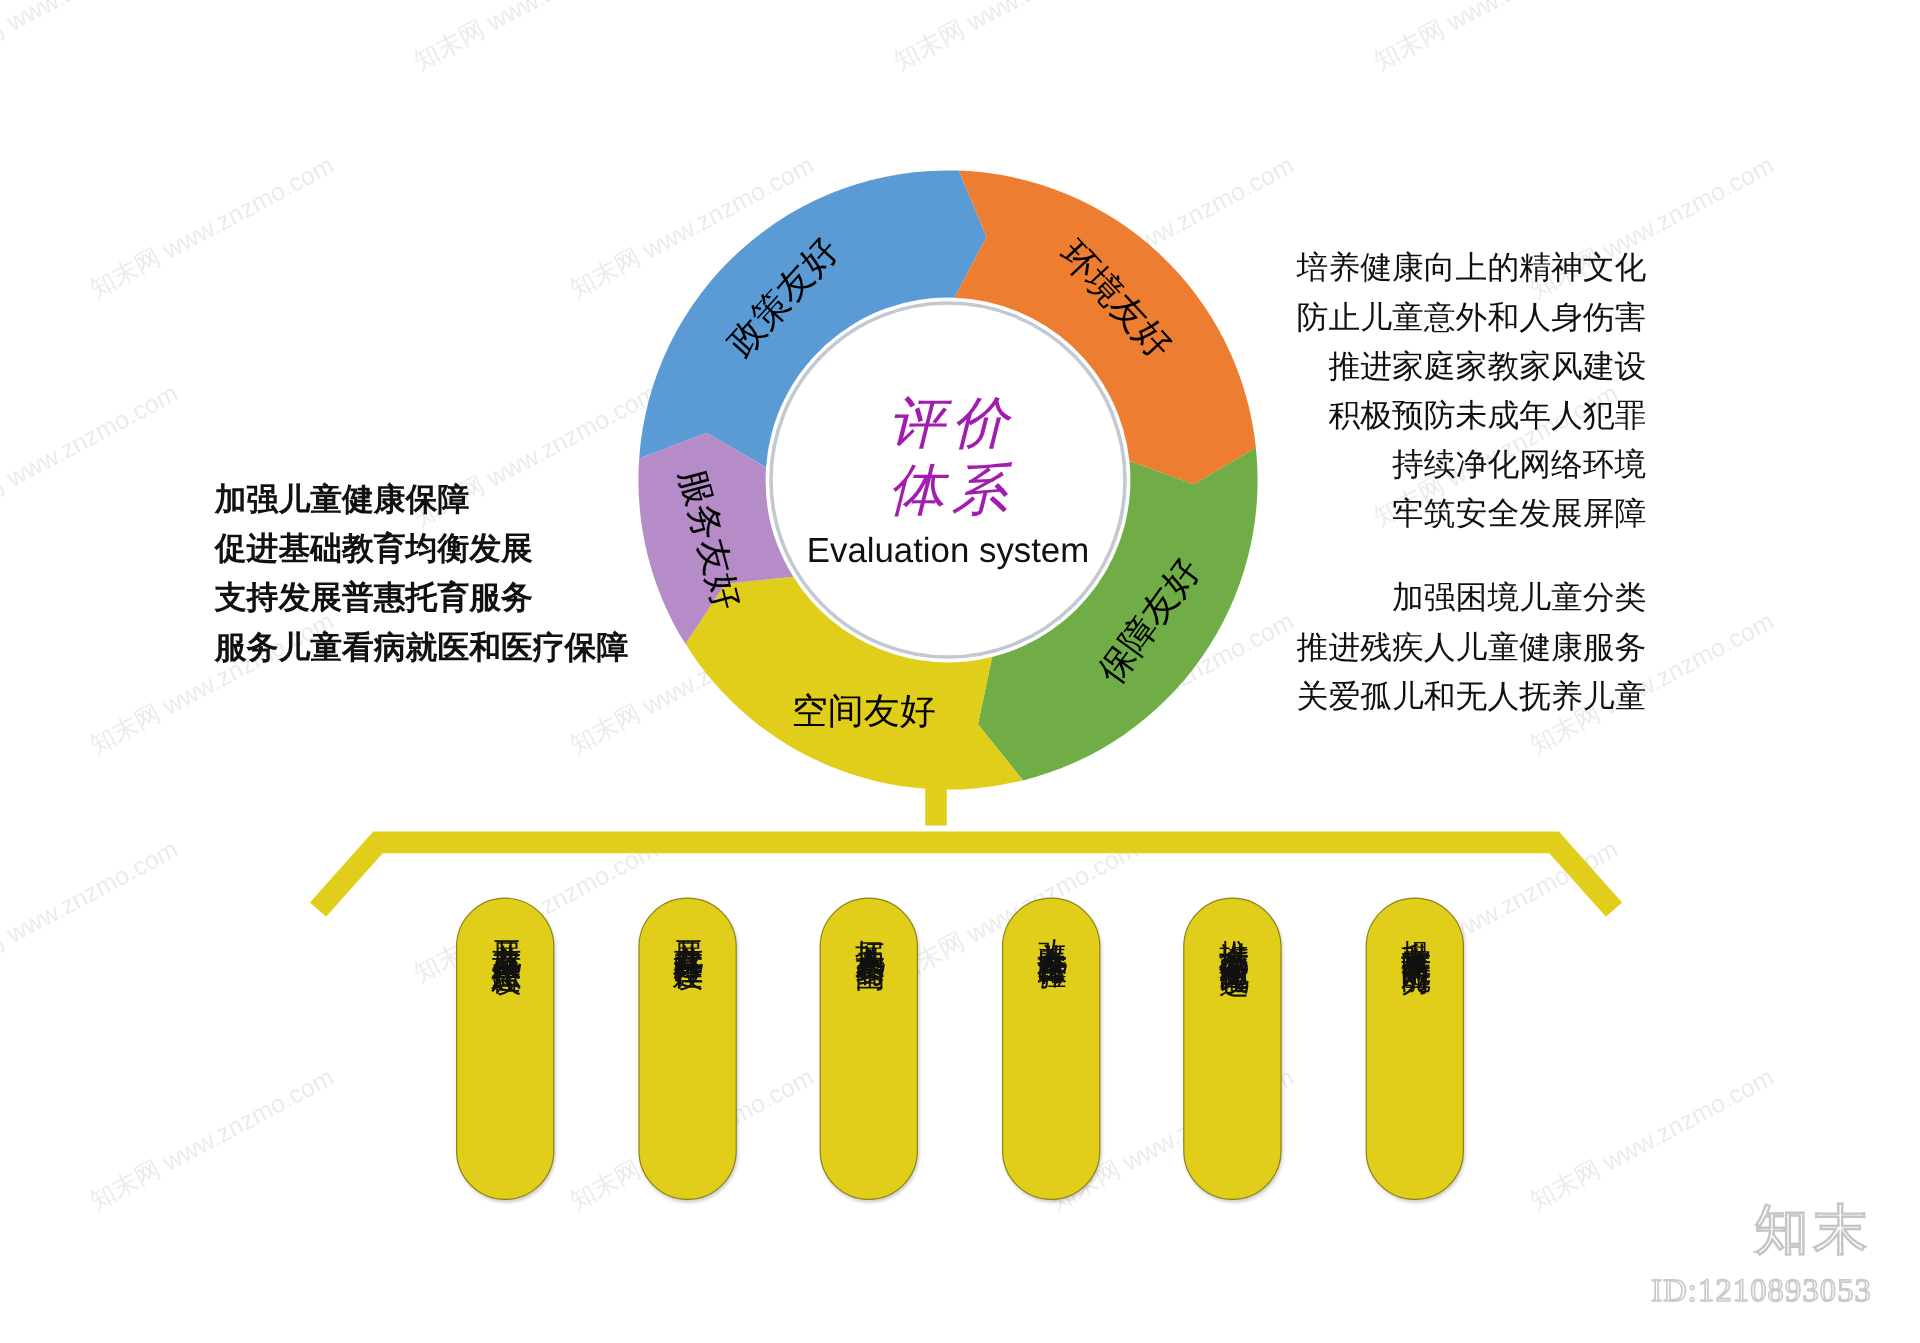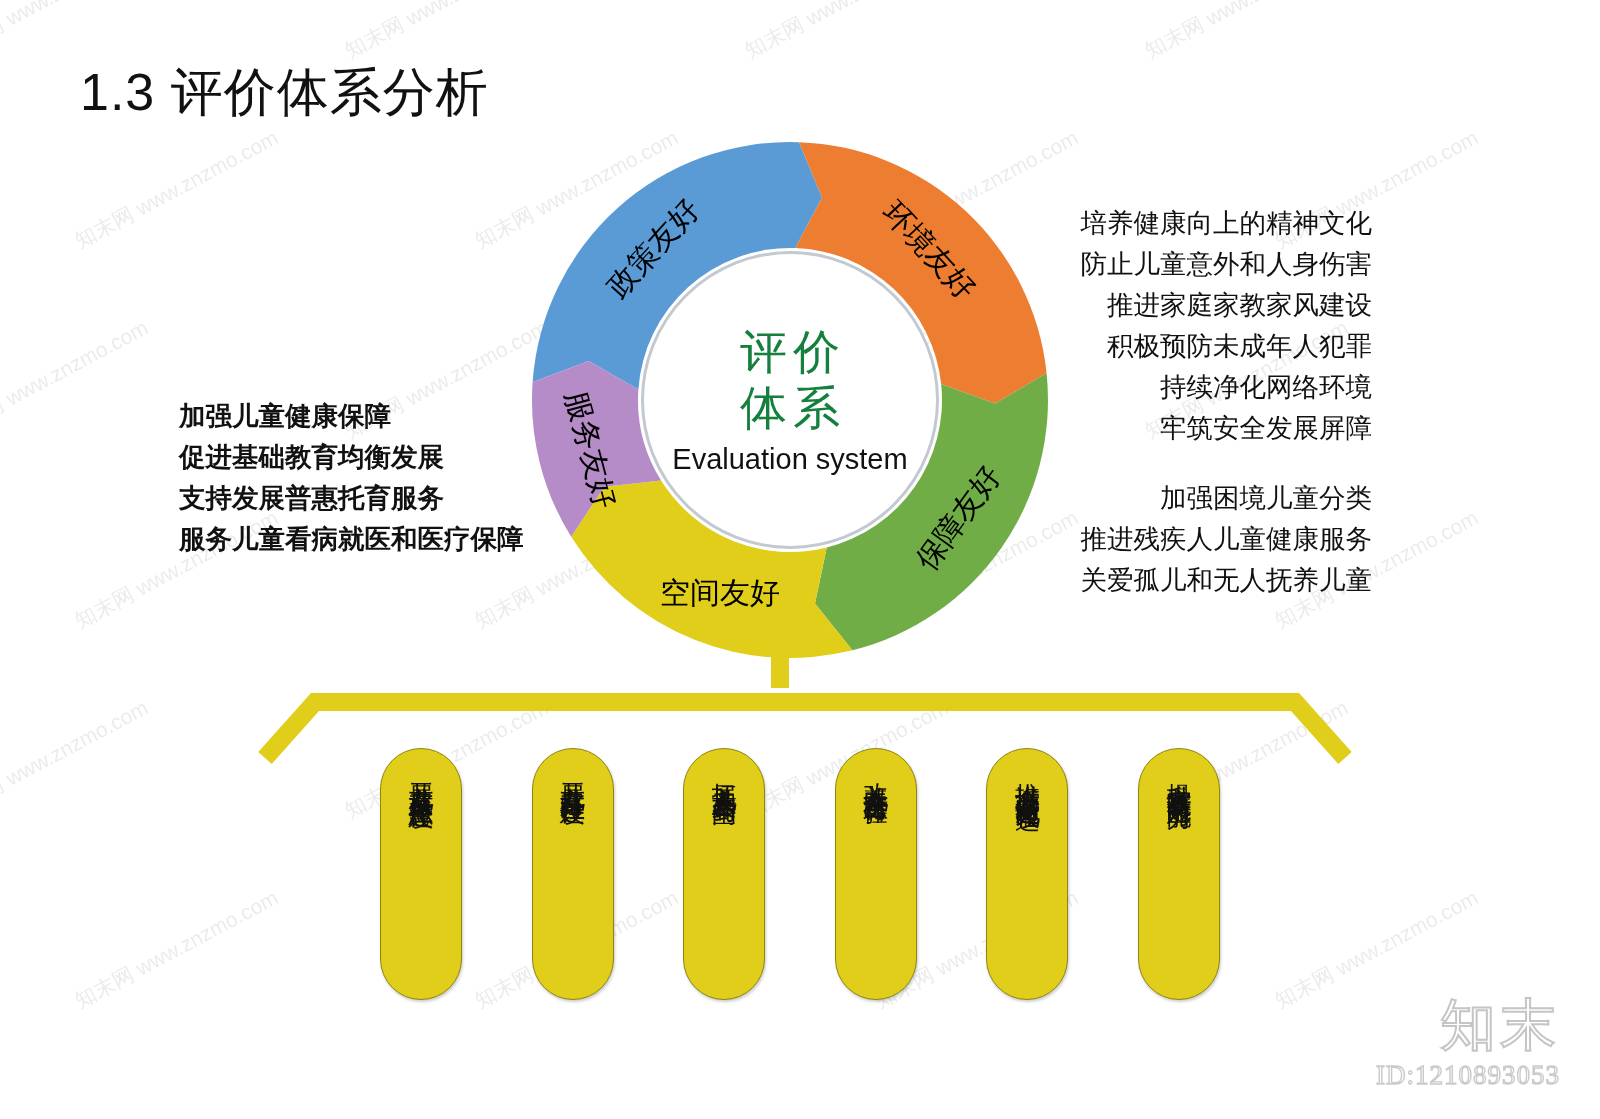--- a/index.html
+++ b/index.html
@@ -81,23 +81,24 @@
     display: flex;
     flex-direction: column;
     align-items: center;
     justify-content: center;
     z-index: 5;
   }
   .hub-cn {
     font-size: 47px;
     line-height: 56px;
     letter-spacing: 6px;
-    color: #15803d;
+    color: #a21caf;
     text-align: center;
     text-indent: 6px;
+    font-style: italic;
   }
   .hub-en {
     margin-top: 6px;
     font-size: 29px;
     line-height: 34px;
     color: #111111;
     white-space: nowrap;
   }
 
   
@@ -158,21 +159,21 @@
   }
   #brand-mark {
     position: absolute;
     right: 40px;
     bottom: 28px;
     text-align: right;
     pointer-events: none;
     user-select: none;
   }
   #brand-logo {
-    font-size: 56px;
+    font-size: 45px;
     line-height: 68px;
     letter-spacing: 4px;
     color: rgba(255,255,255,0.0);
     -webkit-text-stroke: 2px rgba(150,150,150,0.55);
     font-weight: 400;
   }
   #brand-id {
     font-size: 27px;
     line-height: 32px;
     color: rgba(255,255,255,0.0);
@@ -206,21 +207,20 @@
       <div class="wm" style="left: -60px; top: 800px;">知末网 www.znzmo.com</div>
       <div class="wm" style="left: 340px; top: 800px;">知末网 www.znzmo.com</div>
       <div class="wm" style="left: 740px; top: 800px;">知末网 www.znzmo.com</div>
       <div class="wm" style="left: 1140px; top: 800px;">知末网 www.znzmo.com</div>
       <div class="wm" style="left: 70px; top: 990px;">知末网 www.znzmo.com</div>
       <div class="wm" style="left: 470px; top: 990px;">知末网 www.znzmo.com</div>
       <div class="wm" style="left: 870px; top: 990px;">知末网 www.znzmo.com</div>
       <div class="wm" style="left: 1270px; top: 990px;">知末网 www.znzmo.com</div>
     </div>
 
-  <div class="page-title">1.3 评价体系分析</div>
 
 
   <div class="text-block left" id="block-service">
     <span class="line">加强儿童健康保障</span>
     <span class="line">促进基础教育均衡发展</span>
     <span class="line">支持发展普惠托育服务</span>
     <span class="line">服务儿童看病就医和医疗保障</span>
   </div>
 
   <div class="text-block right" id="block-env">

